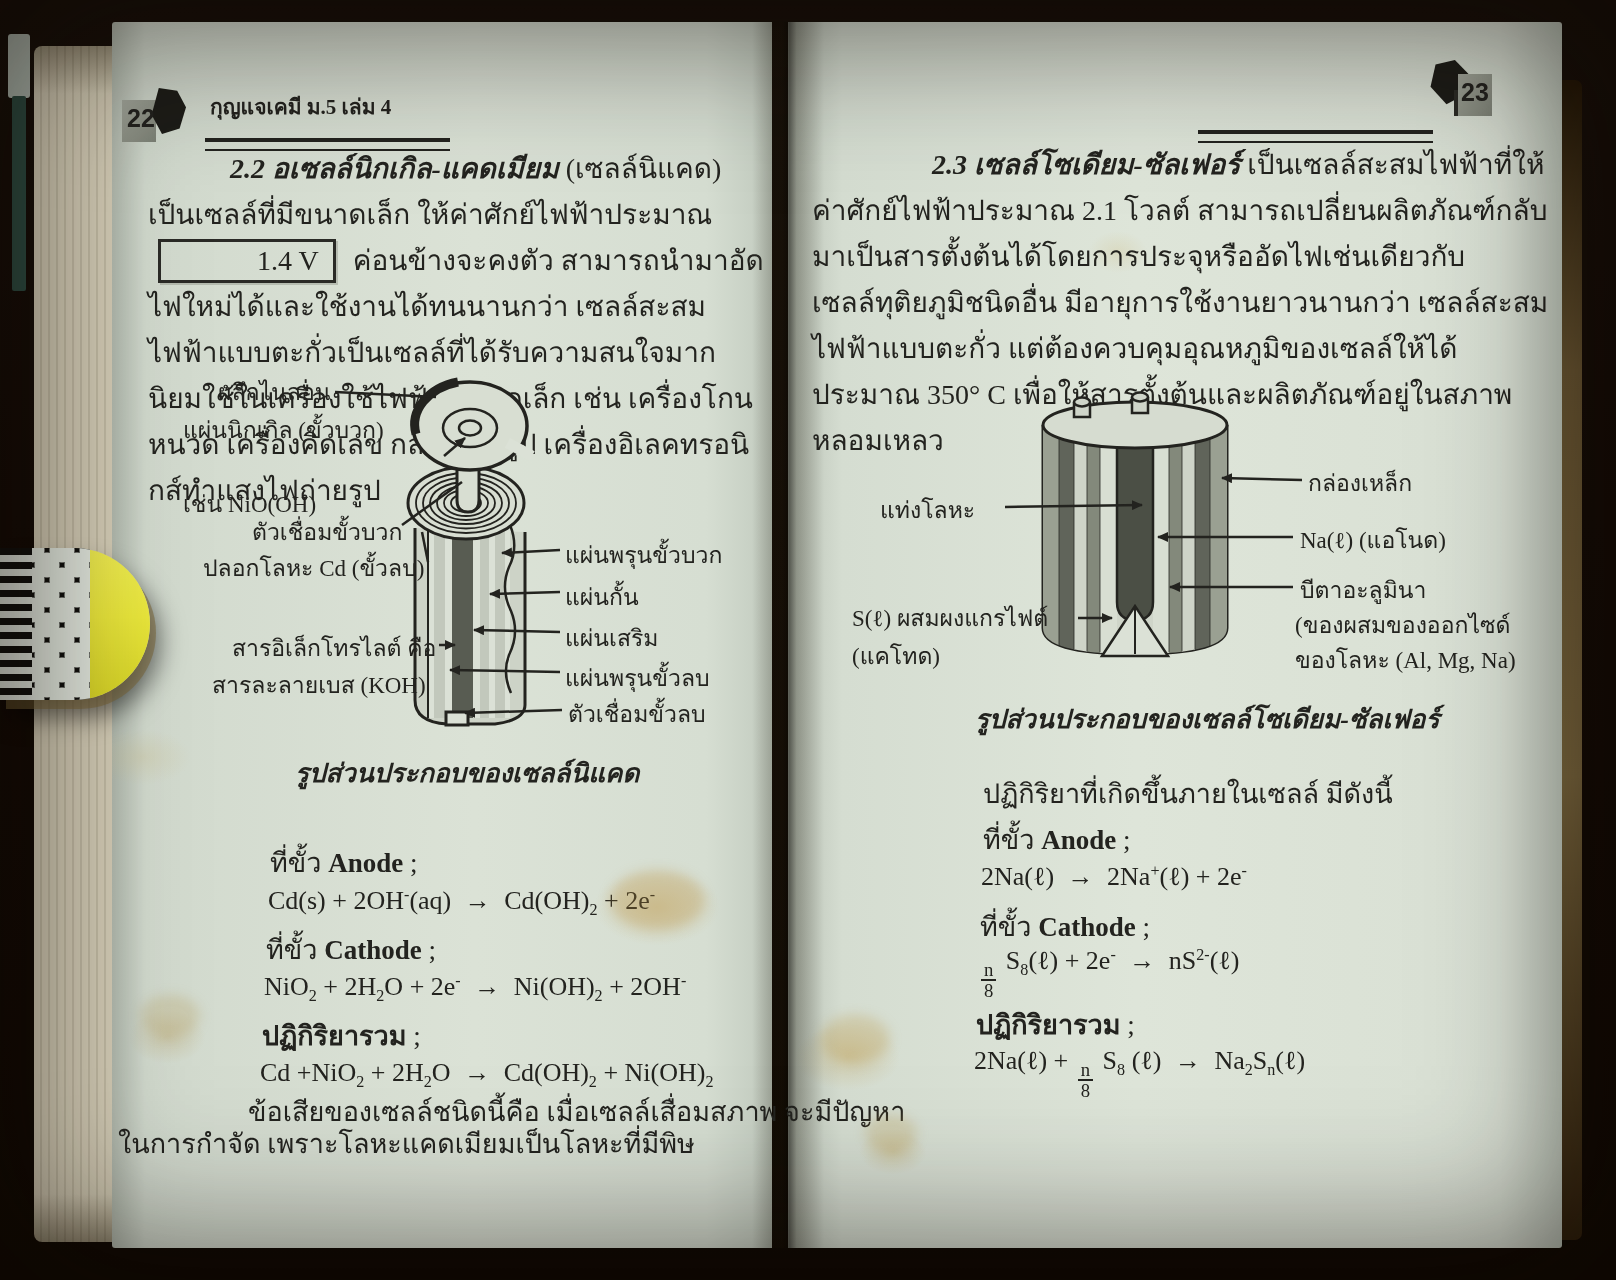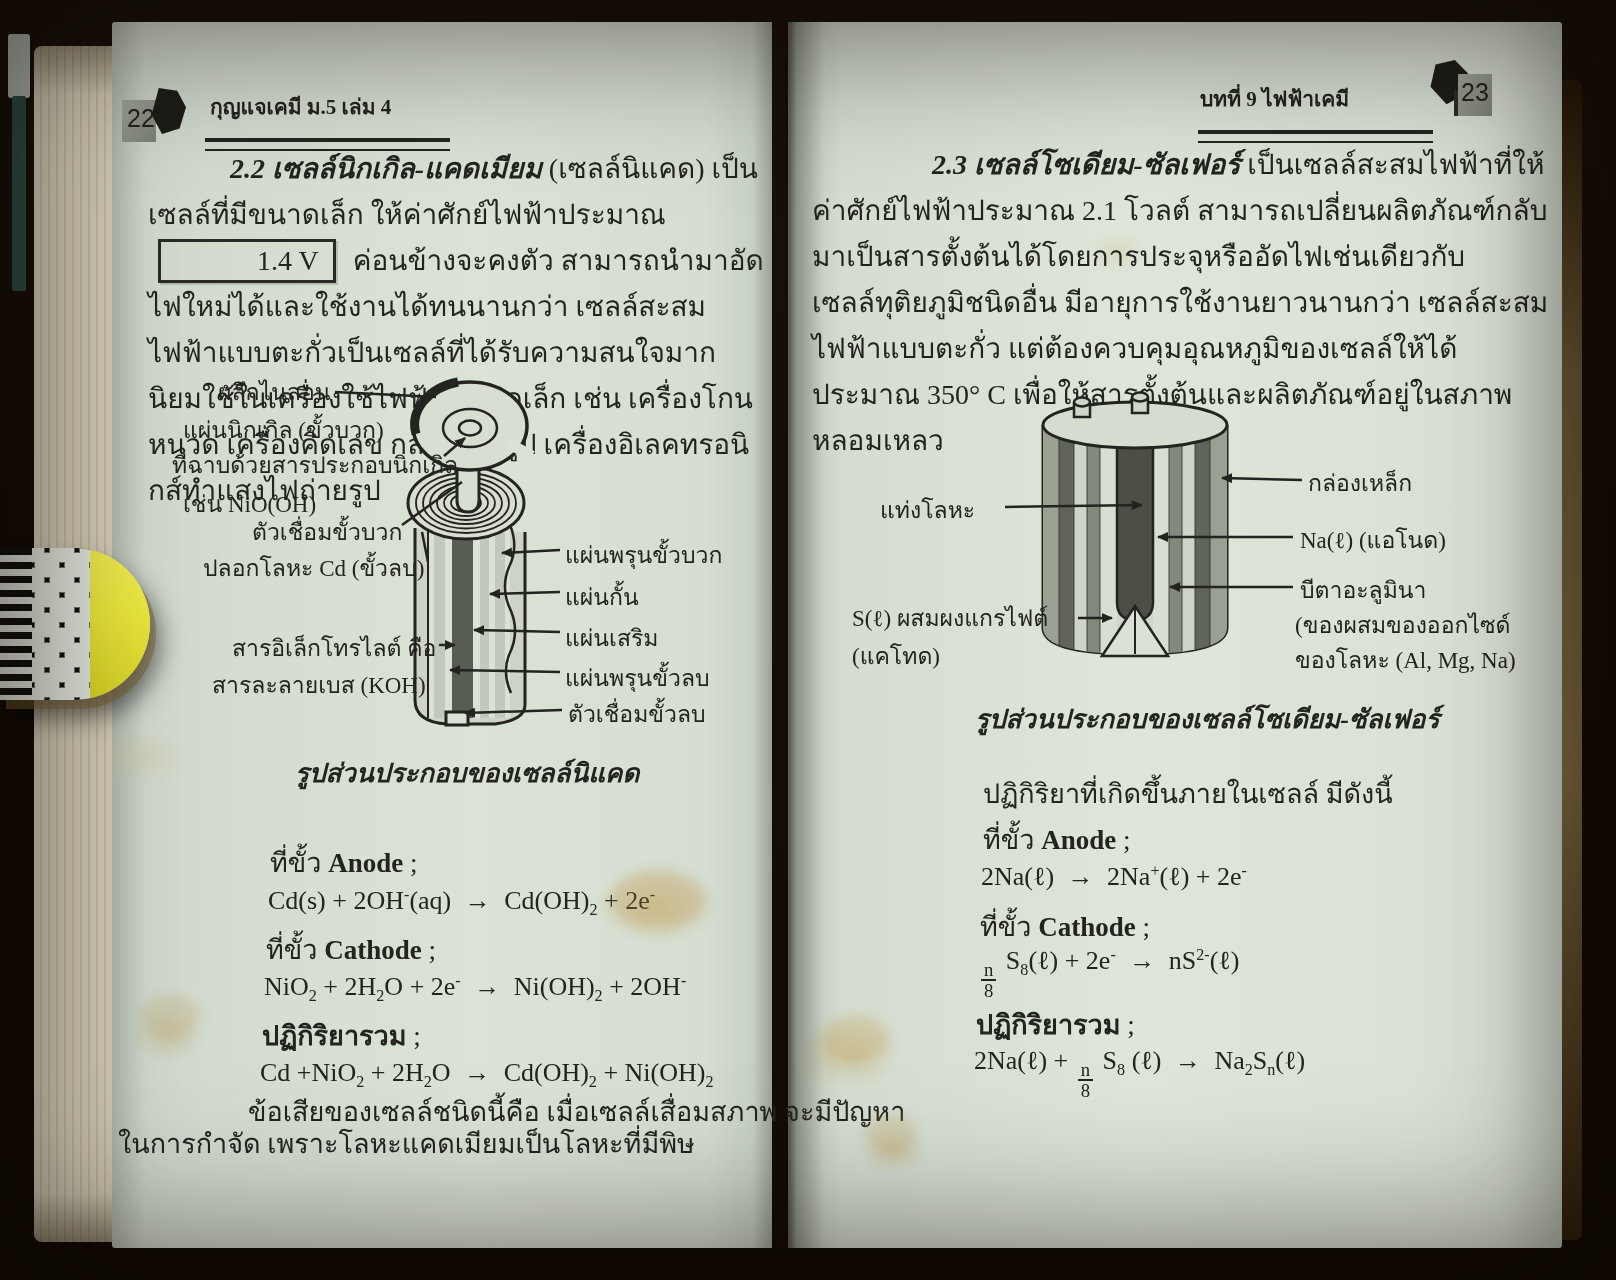--- a/index.html
+++ b/index.html
@@ -24,21 +24,21 @@
   .gutter{left:752px;top:22px;width:72px;height:1226px;
     background:linear-gradient(90deg,rgba(25,20,8,0) 0%,rgba(25,20,8,.34) 42%,rgba(10,8,3,.55) 52%,rgba(25,20,8,.28) 62%,rgba(25,20,8,0) 100%)}
   
   .hdr-title{font-weight:700;font-size:21px;white-space:nowrap}
   .dbl{height:7px;border-top:4px solid #23231f;border-bottom:2px solid #23231f}
   .badge{width:66px;height:58px}
   .badge span{position:absolute}
   .bsq{background:linear-gradient(135deg,#a6ab9f,#7e8377)}
   .bsq2{background:#2c2c26}
   .bhex{background:#1d1d18}
-  .bnum{font-family:"Liberation Sans","DejaVu Sans",sans-serif;font-weight:400;font-size:25px;color:#23231f;text-align:center}
+  .bnum{font-family:"Liberation Sans","DejaVu Sans",sans-serif;font-weight:700;font-size:25px;color:#23231f;text-align:center}
   
   .para{margin:0;font-size:28px;line-height:46px;text-align:left}
   .bi{font-weight:700;font-style:italic}
   .vbox{display:inline-block;border:3px solid #2a2a26;padding:0 14px;margin:0 10px;line-height:38px;
         box-shadow:2px 2px 0 rgba(40,40,30,.18)}
   .lbl{font-size:23px;white-space:nowrap}
   .cap{font-size:26px;font-weight:700;font-style:italic;white-space:nowrap}
   .rl{font-size:27px;white-space:nowrap}
   .eq{font-size:26px;white-space:nowrap}
   .eq sub,.rl sub{font-size:.62em;vertical-align:-.4em}
@@ -83,21 +83,21 @@
   <div class="abs badge" style="left:122px;top:88px">
     <span class="bsq" style="left:0;top:12px;width:34px;height:42px"></span>
     <span class="bhex" style="left:24px;top:0;width:40px;height:46px;clip-path:polygon(32% 0,78% 6%,100% 42%,84% 88%,40% 100%,14% 58%)"></span>
     <span class="bnum" style="left:1px;top:16px;width:36px">22</span>
   </div>
   <div class="abs hdr-title" style="left:210px;top:90px">กุญแจเคมี ม.5 เล่ม 4</div>
   <div class="abs dbl" style="left:205px;top:138px;width:245px"></div>
 
   <p class="abs para" style="left:148px;top:146px;width:620px;text-indent:82px">
     <span class="bi">2.2</span>
-    <span class="bi">เซลล์นิกเกิล-แคดเมียม</span>
+    <span class="bi">อเซลล์นิกเกิล-แคดเมียม</span>
     <span>(เซลล์นิแคด) เป็นเซลล์ที่มีขนาดเล็ก ให้ค่าศักย์ไฟฟ้าประมาณ</span>
     <span class="vbox">1.4 V</span>
     <span>ค่อนข้างจะคงตัว สามารถนำมาอัดไฟใหม่ได้และใช้งานได้ทนนานกว่า เซลล์สะสมไฟฟ้าแบบตะกั่วเป็นเซลล์ที่ได้รับความสนใจมาก นิยมใช้ในเครื่องใช้ไฟฟ้า ขนาดเล็ก เช่น เครื่องโกนหนวด เครื่องคิดเลข กล้องถ่ายรูป เครื่องอิเลคทรอนิกส์ทำแสงไฟถ่ายรูป</span>
   </p>
 
   <svg class="abs" style="left:140px;top:360px" width="660" height="380" viewBox="0 0 660 380">
     <defs>
       <marker id="ah1" markerWidth="12" markerHeight="10" refX="10" refY="5" orient="auto" markerUnits="userSpaceOnUse">
         <path d="M0,0 L11,5 L0,10 Z" fill="#23231f"></path>
       </marker>
@@ -140,21 +140,20 @@
       <path d="M420,190 L362,193" marker-end="url(#ah1)"></path>
       <path d="M420,232 L350,234" marker-end="url(#ah1)"></path>
       <path d="M420,272 L334,270" marker-end="url(#ah1)"></path>
       <path d="M420,312 L310,310" marker-end="url(#ah1)"></path>
       <path d="M422,350 L325,353" marker-end="url(#ah1)"></path>
     </g>
   </svg>
 
   <div class="abs lbl" style="left:218px;top:374px">ผลึกไนลอน</div>
   <div class="abs lbl" style="left:183px;top:412px">แผ่นนิกเกิล (ขั้วบวก)</div>
-  <div class="abs lbl" style="left:172px;top:447px">ที่ฉาบด้วยสารประกอบนิกเกิล</div>
   <div class="abs lbl" style="left:183px;top:486px">เช่น NiO(OH)</div>
   <div class="abs lbl" style="left:252px;top:514px">ตัวเชื่อมขั้วบวก</div>
   <div class="abs lbl" style="left:203px;top:550px">ปลอกโลหะ Cd (ขั้วลบ)</div>
   <div class="abs lbl" style="left:232px;top:630px">สารอิเล็กโทรไลต์ คือ</div>
   <div class="abs lbl" style="left:212px;top:667px">สารละลายเบส (KOH)</div>
   <div class="abs lbl" style="left:565px;top:537px">แผ่นพรุนขั้วบวก</div>
   <div class="abs lbl" style="left:565px;top:579px">แผ่นกั้น</div>
   <div class="abs lbl" style="left:565px;top:620px">แผ่นเสริม</div>
   <div class="abs lbl" style="left:565px;top:660px">แผ่นพรุนขั้วลบ</div>
   <div class="abs lbl" style="left:568px;top:696px">ตัวเชื่อมขั้วลบ</div>
@@ -174,21 +173,20 @@
   </div>
   <div class="abs eq" style="left:264px;top:972px">NiO<sub>2</sub> + 2H<sub>2</sub>O + 2e<sup>-</sup> <span class="arr">→</span> Ni(OH)<sub>2</sub> + 2OH<sup>-</sup></div>
   <div class="abs rl" style="left:262px;top:1014px">
     <b>ปฏิกิริยารวม</b>
     <span>;</span>
   </div>
   <div class="abs eq" style="left:260px;top:1058px">Cd +NiO<sub>2</sub> + 2H<sub>2</sub>O <span class="arr">→</span> Cd(OH)<sub>2</sub> + Ni(OH)<sub>2</sub></div>
   <div class="abs rl" style="left:248px;top:1090px">ข้อเสียของเซลล์ชนิดนี้คือ เมื่อเซลล์เสื่อมสภาพ จะมีปัญหา</div>
   <div class="abs rl" style="left:118px;top:1122px">ในการกำจัด เพราะโลหะแคดเมียมเป็นโลหะที่มีพิษ</div>
 
-  <div class="abs hdr-title" style="left:1200px;top:82px">บทที่ 9 ไฟฟ้าเคมี</div>
   <div class="abs dbl" style="left:1198px;top:130px;width:235px"></div>
   <div class="abs badge" style="left:1428px;top:60px">
     <span class="bhex" style="left:0;top:0;width:42px;height:46px;clip-path:polygon(18% 10%,64% 0,96% 30%,86% 76%,44% 96%,6% 58%)"></span>
     <span class="bsq2" style="left:26px;top:30px;width:26px;height:26px"></span>
     <span class="bsq" style="left:30px;top:14px;width:34px;height:42px"></span>
     <span class="bnum" style="left:30px;top:18px;width:34px">23</span>
   </div>
 
   <p class="abs para" style="left:812px;top:142px;width:740px;text-indent:120px">
     <span class="bi">2.3</span>

